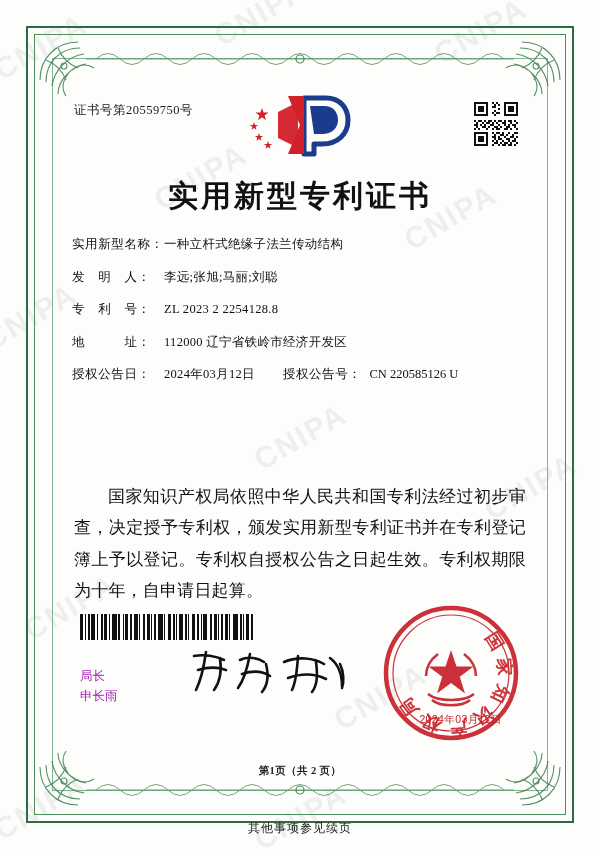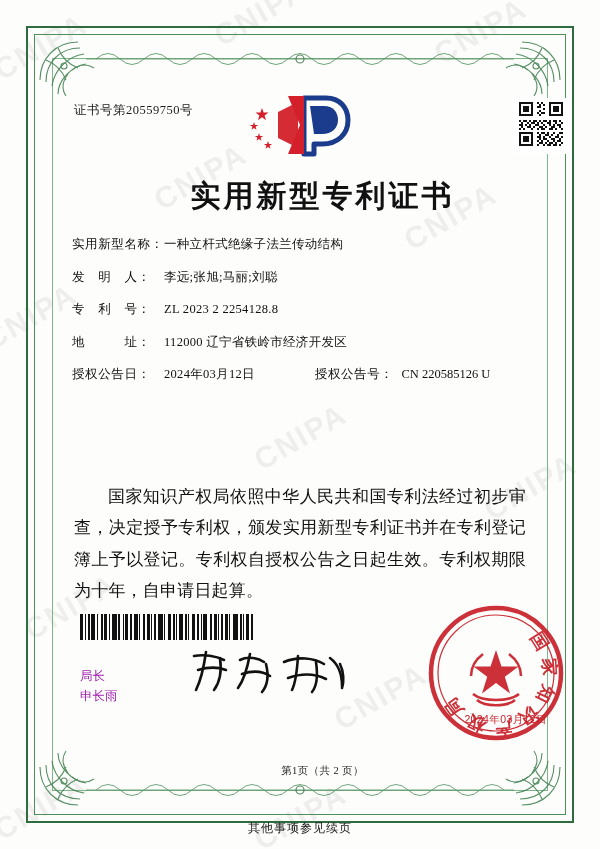--- a/index.html
+++ b/index.html
@@ -90,21 +90,20 @@
     opacity: 0.8;
   }
   .band-top { top: 46px; }
   .band-bottom { bottom: 46px; }
 
   .content {
     position: absolute;
     left: 52px; top: 58px;
     width: 496px; height: 733px;
     z-index: 5;
-    padding-left: 45px;
   }
 
   
   .cert-no {
     position: absolute;
     left: 22px; top: 44px;
     font-size: 12.5px;
     color: #1b1b1b;
     letter-spacing: 0.5px;
   }
@@ -153,21 +152,21 @@
     flex: 0 0 92px;
     letter-spacing: 0.6px;
     white-space: nowrap;
   }
   .val {
     flex: 1;
     letter-spacing: 0.3px;
   }
   .row.dual .val { flex: 0 0 auto; }
   .row .second-lbl {
-    margin-left: 60px;
+    margin-left: 28px;
     white-space: nowrap;
     letter-spacing: 0.6px;
     font-family: Liberation Mono, monospace;
   }
   .row .second-val {
     margin-left: 8px;
     white-space: nowrap;
   }
 
   
@@ -231,20 +230,21 @@
   }
 
   
   .page-num {
     position: absolute;
     left: 0; right: 0; top: 706px;
     text-align: center;
     font-size: 10.5px;
     color: #222;
     letter-spacing: 0.4px;
+    font-weight: bold;
   }
   .footer-note {
     position: absolute;
     left: 0; right: 0; bottom: 12px;
     text-align: center;
     font-size: 12px;
     color: #1a1a1a;
     letter-spacing: 1px;
     z-index: 6;
   }

